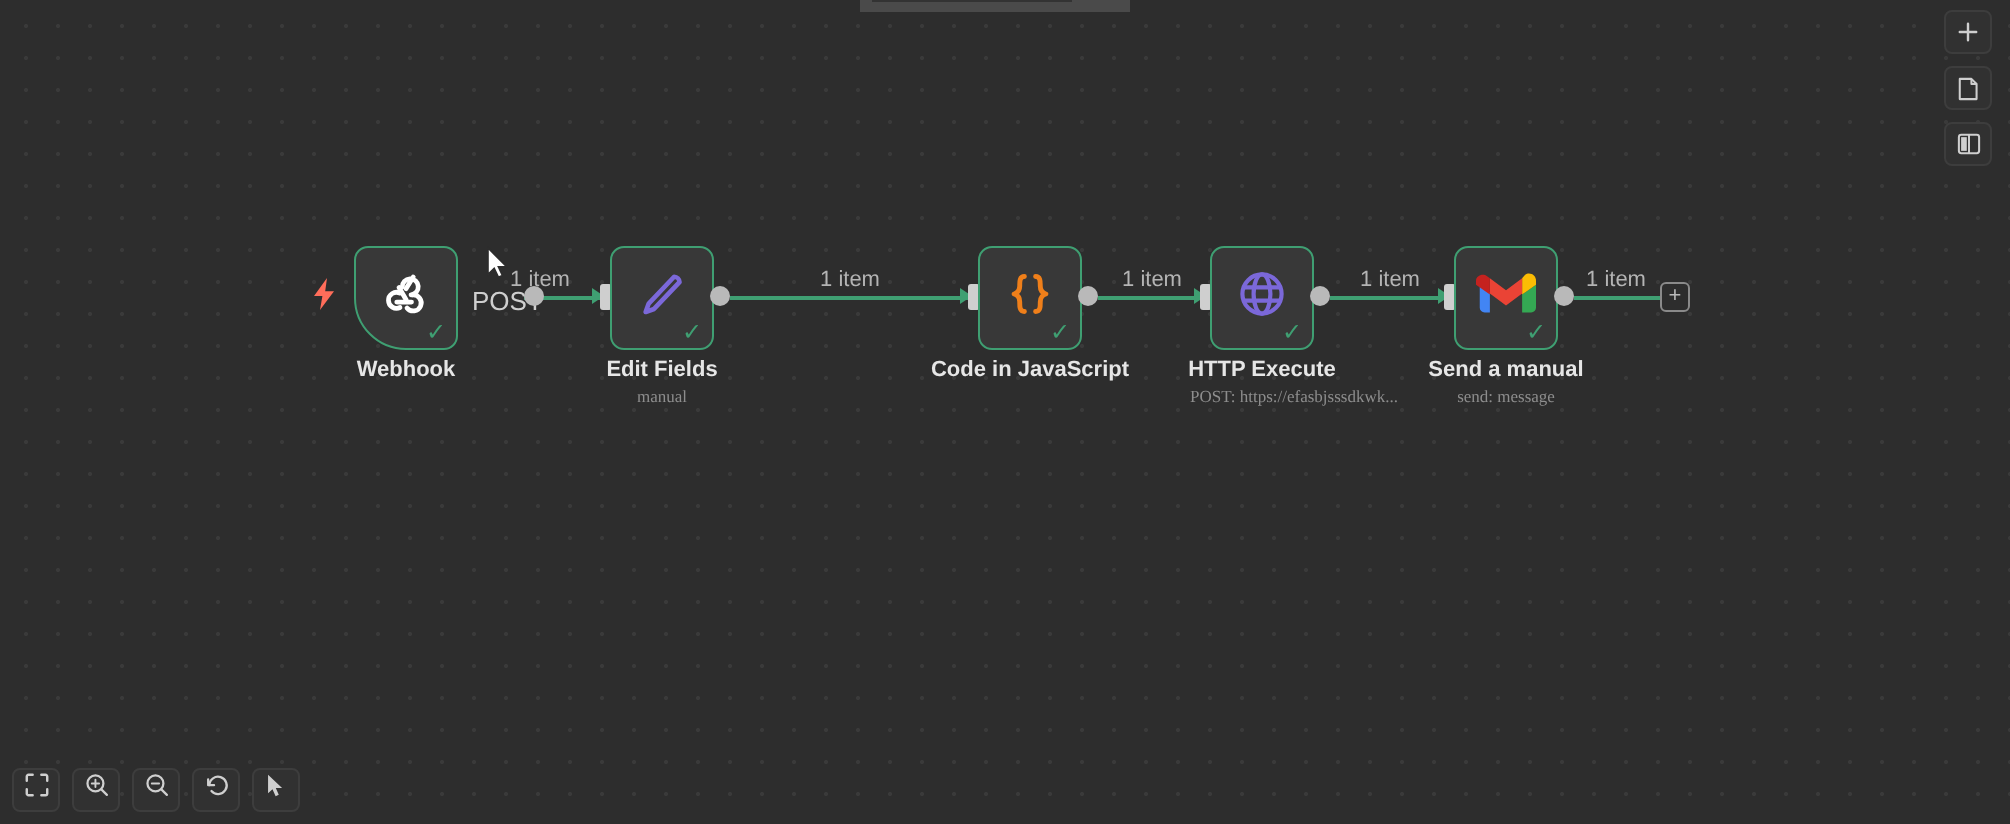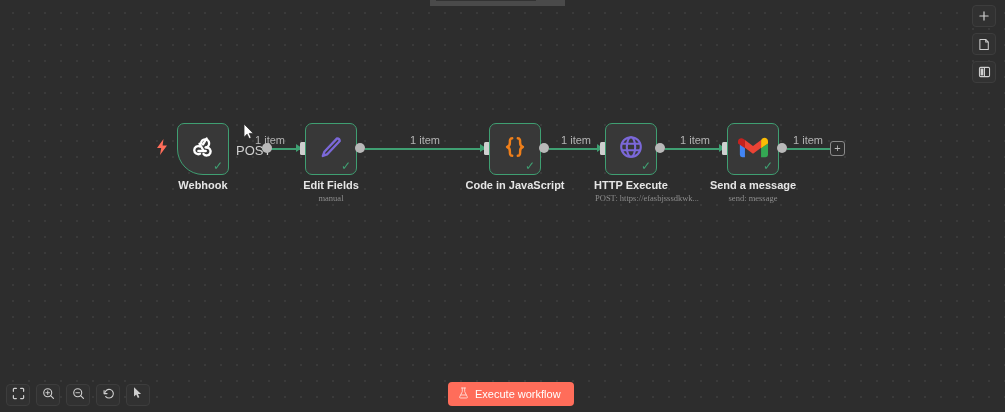--- a/index.html
+++ b/index.html
@@ -294,21 +294,21 @@
         <path d="M2.6 22.4 H7.4 V11.6 L2 7.6 V19.8 A2.6 2.6 0 0 0 4.6 22.4 Z" fill="#4285f4"></path>
         <path d="M24.6 22.4 H29.4 A2.6 2.6 0 0 0 32 19.8 V7.6 L24.6 12.8 Z" fill="#34a853"></path>
         <path d="M24.6 4.1 V12.8 L32 7.6 V5.4 C32 2.3 28.5 0.6 26.1 2.4 Z" fill="#fbbc04"></path>
         <path d="M7.4 12.2 V4.1 L16 10.5 L24.6 4.1 V12.2 L16 18.6 Z" fill="#ea4335"></path>
         <path d="M0 5.4 V7.6 L7.4 12.8 V4.1 L5.9 3 C3.5 1.2 0 2.9 0 5.4 Z" fill="#c5221f"></path>
       </svg>
     </span>
     <span class="node-check">✓</span>
   </div>
   <div class="out-dot" style="left:777px; top:143px;"></div>
-  <div class="node-label" style="left:753px; top:179px;">Send a message</div>
+  <div class="node-label" style="left:753px; top:179px;">Send a manual</div>
   <div class="node-sublabel" style="left:753px; top:193px;">send: message</div>
 
   <div class="end-plus">+</div>
 
   <div class="cursor">
     <svg width="12" height="17" viewBox="0 0 12 17">
       <path d="M1 1 L1 14.2 L4.1 11.2 L6.2 15.6 L8.2 14.7 L6.2 10.4 L10.3 10.4 Z" fill="#ffffff" stroke="#2d2d2d" stroke-width="0.8"></path>
     </svg>
   </div>
 
@@ -378,24 +378,14 @@
     </div>
     <div class="bl-btn">
       <span>
         <svg width="12" height="14" viewBox="0 0 13 15">
           <path d="M2.2 1.4 L2.2 11.4 L4.6 9.2 L6.3 13 L8 12.2 L6.4 8.6 L9.8 8.6 Z" fill="#cfcfcf"></path>
         </svg>
       </span>
     </div>
   </div>
 
-  <button class="execute-btn">
-    <span>
-      <svg width="11" height="12" viewBox="0 0 12 14" fill="none" stroke="#ffd9d2" stroke-width="1.1" stroke-linecap="round" stroke-linejoin="round">
-        <path d="M4.6 1.2 V5.4 L1.6 11.4 A1 1 0 0 0 2.5 12.8 H9.5 A1 1 0 0 0 10.4 11.4 L7.4 5.4 V1.2"></path>
-        <path d="M3.6 1.2 H8.4"></path>
-          <path d="M3.1 9.3 H8.9"></path>
-      </svg>
-    </span>
-    <span>Execute workflow</span>
-  </button>
 
 </div>
 
 </body></html>

